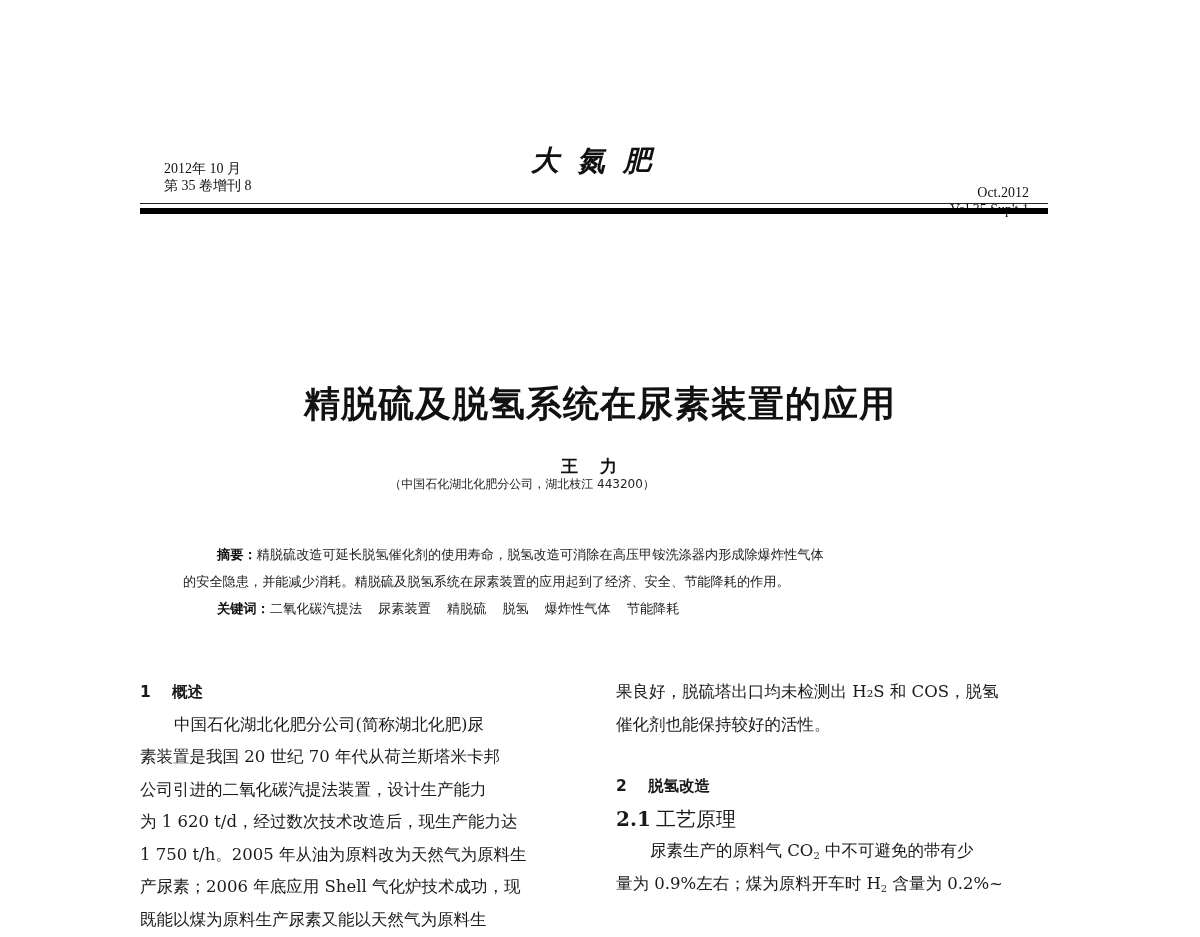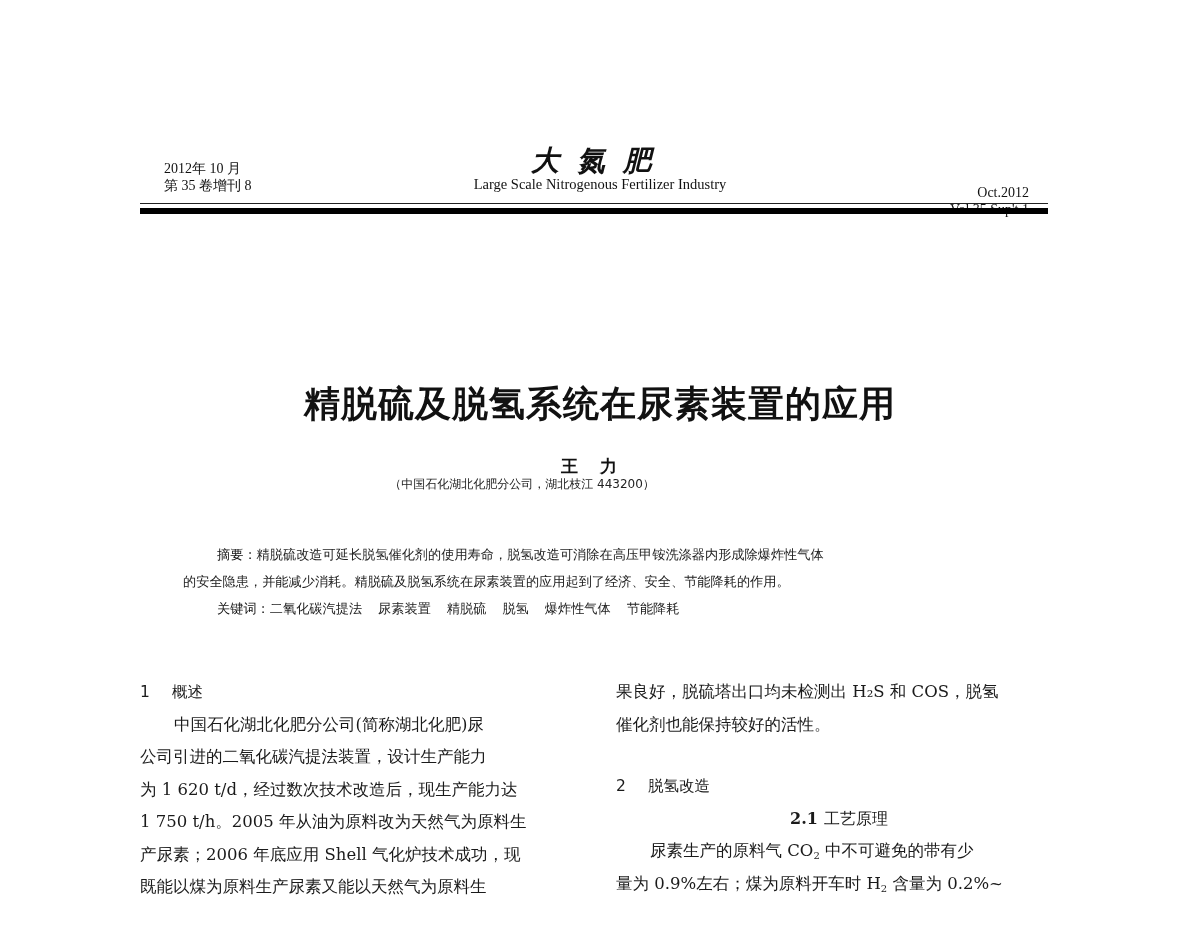--- a/index.html
+++ b/index.html
@@ -23,47 +23,46 @@
   .author { position:absolute; left:0; width:1200px; top:455px; text-align:center;
             font-family:"DejaVu Sans", sans-serif; font-size:17px; font-weight:bold; word-spacing:0; }
   .author span { letter-spacing:22px; }
   .affil { position:absolute; left:0; width:1044px; top:476px; text-align:center;
            font-size:12px; font-family:"DejaVu Sans", sans-serif; color:#222; }
 
   .abstract { position:absolute; left:183px; width:840px; top:541px; font-family:"DejaVu Sans", sans-serif;
               font-size:13.2px; line-height:27px; color:#222; }
   .abstract p { margin:0; }
   .abstract .ind { text-indent:34px; }
-  .abstract b { font-weight:normal; color:#111; }
+  .abstract b { font-weight:bold; color:#111; }
   .kw-item { margin-right:16px; }
 
   .col { position:absolute; width:440px; font-family:"DejaVu Serif", serif; font-size:16.5px;
          line-height:32.5px; color:#1a1a1a; }
   .col-left { left:140px; top:676px; }
   .col-right { left:616px; top:676px; }
   .col p { margin:0; text-align:justify; }
   .col .ind { text-indent:34px; }
-  .sec-h { font-family:"DejaVu Sans", sans-serif; font-weight:normal; font-size:15.5px; }
+  .sec-h { font-family:"DejaVu Sans", sans-serif; font-weight:bold; font-size:15.5px; }
   .sec-h .num { display:inline-block; width:32px; }
-  .sub-h { font-size:16px;text-align:center; }
+  .sub-h { font-size:20px; }
   .sub-h .num { display:inline-block; width:40px; font-weight:bold; font-family:"DejaVu Serif", serif; }
   .gap { height:29px; }
   .clipped { color:#555; overflow:hidden; height:12px; white-space:nowrap; }
   sub { font-size:10px; vertical-align:-3px; line-height:0; }
 </style>
 </head>
 <body>
 
 <div class="hdr-left">
   <div>2012年 10 月</div>
   <div>第 35 卷增刊 8</div>
 </div>
 <div class="hdr-center">
   <div class="hdr-logo">大氮肥</div>
-  <div class="hdr-sub">Large Scale Nitrogenous Fertilizer Industry</div>
 </div>
 <div class="hdr-right">
   <div>Oct.2012</div>
   <div>Vol.35 Sup't.1</div>
 </div>
 <div class="rule-thin"></div>
 <div class="rule-thick"></div>
 
 <div class="title">精脱硫及脱氢系统在尿素装置的应用</div>
 <div class="author"><span>王力</span></div>
@@ -71,20 +70,21 @@
 
 <div class="abstract">
   <p class="ind"><b>摘要：</b><span>精脱硫改造可延长脱氢催化剂的使用寿命，脱氢改造可消除在高压甲铵洗涤器内形成除爆炸性气体</span></p>
   <p>的安全隐患，并能减少消耗。精脱硫及脱氢系统在尿素装置的应用起到了经济、安全、节能降耗的作用。</p>
   <p class="ind"><b>关键词：</b><span class="kw-item">二氧化碳汽提法</span><span class="kw-item">尿素装置</span><span class="kw-item">精脱硫</span><span class="kw-item">脱氢</span><span class="kw-item">爆炸性气体</span><span class="kw-item">节能降耗</span></p>
 </div>
 
 <div class="col col-left">
   <div class="sec-h"><span class="num">1</span><span>概述</span></div>
   <p class="ind">中国石化湖北化肥分公司(简称湖北化肥)尿</p>
+  <p>素装置是我国 20 世纪 70 年代从荷兰斯塔米卡邦</p>
   <p>公司引进的二氧化碳汽提法装置，设计生产能力</p>
   <p>为 1 620 t/d，经过数次技术改造后，现生产能力达</p>
   <p>1 750 t/h。2005 年从油为原料改为天然气为原料生</p>
   <p>产尿素；2006 年底应用 Shell 气化炉技术成功，现</p>
   <p>既能以煤为原料生产尿素又能以天然气为原料生</p>
   <div class="clipped"></div>
 </div>
 
 <div class="col col-right">
   <p>果良好，脱硫塔出口均未检测出 H₂S 和 COS，脱氢</p>

